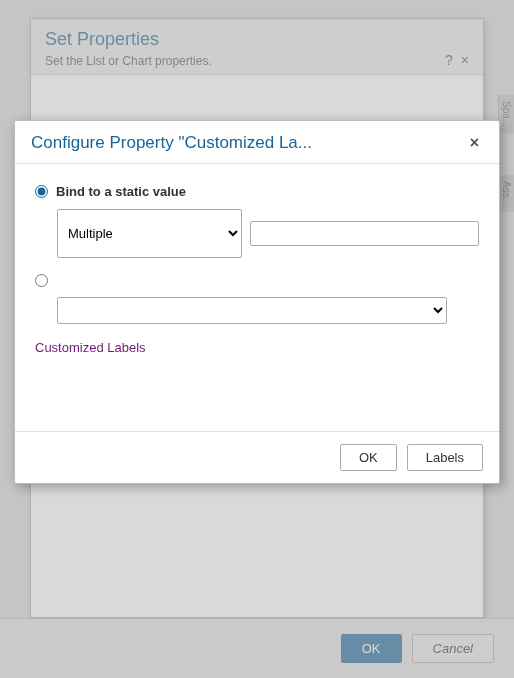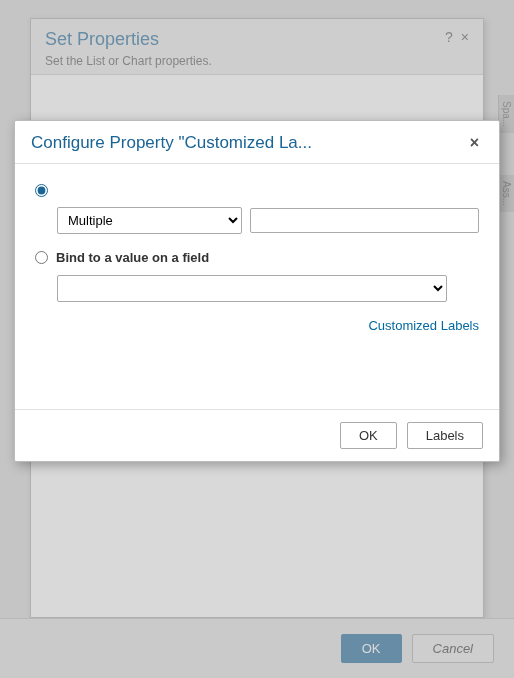--- a/index.html
+++ b/index.html
@@ -29,21 +29,21 @@
       background: white;
       border: 1px solid #aaa;
       box-shadow: 2px 2px 6px rgba(0,0,0,0.2);
     }
 
     .bg-title-bar {
       background: #e8e8e8;
       border-bottom: 1px solid #ccc;
       padding: 10px 14px 6px 14px;
       display: flex;
-      align-items: flex-start;
+      align-items: flex-end;
       justify-content: space-between;
     }
 
     .bg-title-text {
       color: #1a6496;
       font-size: 18px;
       font-weight: normal;
     }
 
     .bg-subtitle {
@@ -162,21 +162,21 @@
     .controls-row {
       display: flex;
       align-items: center;
       margin-left: 22px;
       margin-bottom: 16px;
       gap: 8px;
     }
 
     .controls-row select {
       width: 185px;
-      padding: 4px 6px;
+      padding: 15px 6px;
       font-size: 13px;
       border: 1px solid #aaa;
       background: white;
       border-radius: 2px;
     }
 
     .controls-row input[type="text"] {
       flex: 1;
       padding: 4px 6px;
       font-size: 13px;
@@ -195,27 +195,26 @@
       max-width: 390px;
       padding: 4px 6px;
       font-size: 13px;
       border: 1px solid #aaa;
       background: white;
       border-radius: 2px;
     }
 
     
     .customized-labels-link {
-      color: #0369a1;
+      color: #701a75;
       text-decoration: none;
       font-size: 13px;
       cursor: pointer;
       display: block;
       margin-bottom: 60px;
-      text-align: right;
     }
 
     
     .modal-footer {
       padding: 12px 16px;
       border-top: 1px solid #e0e0e0;
       display: flex;
       align-items: center;
       justify-content: flex-end;
       gap: 10px;
@@ -276,34 +275,34 @@
 <div class="modal">
   <div class="modal-header">
     <div class="modal-title">Configure Property "Customized La...</div>
     <span class="modal-close">×</span>
   </div>
 
   <div class="modal-body">
 
     <div class="option-row">
       <input type="radio" name="bind-option" id="static-radio" checked="" style="">
+      <label for="static-radio" class="option-label">Bind to a static value</label>
     </div>
 
     <div class="controls-row">
       <select>
         <option value="Multiple" selected="">Multiple</option>
         <option value="Single">Single</option>
         <option value="None">None</option>
       </select>
       <input type="text" value="" style="">
     </div>
 
     <div class="option-row">
       <input type="radio" name="bind-option" id="field-radio" style="">
-      <label for="field-radio" class="option-label">Bind to a value on a field</label>
     </div>
 
     <div class="field-select-row">
       <select>
         <option value=""></option>
       </select>
     </div>
 
     <a class="customized-labels-link">Customized Labels</a>
 

